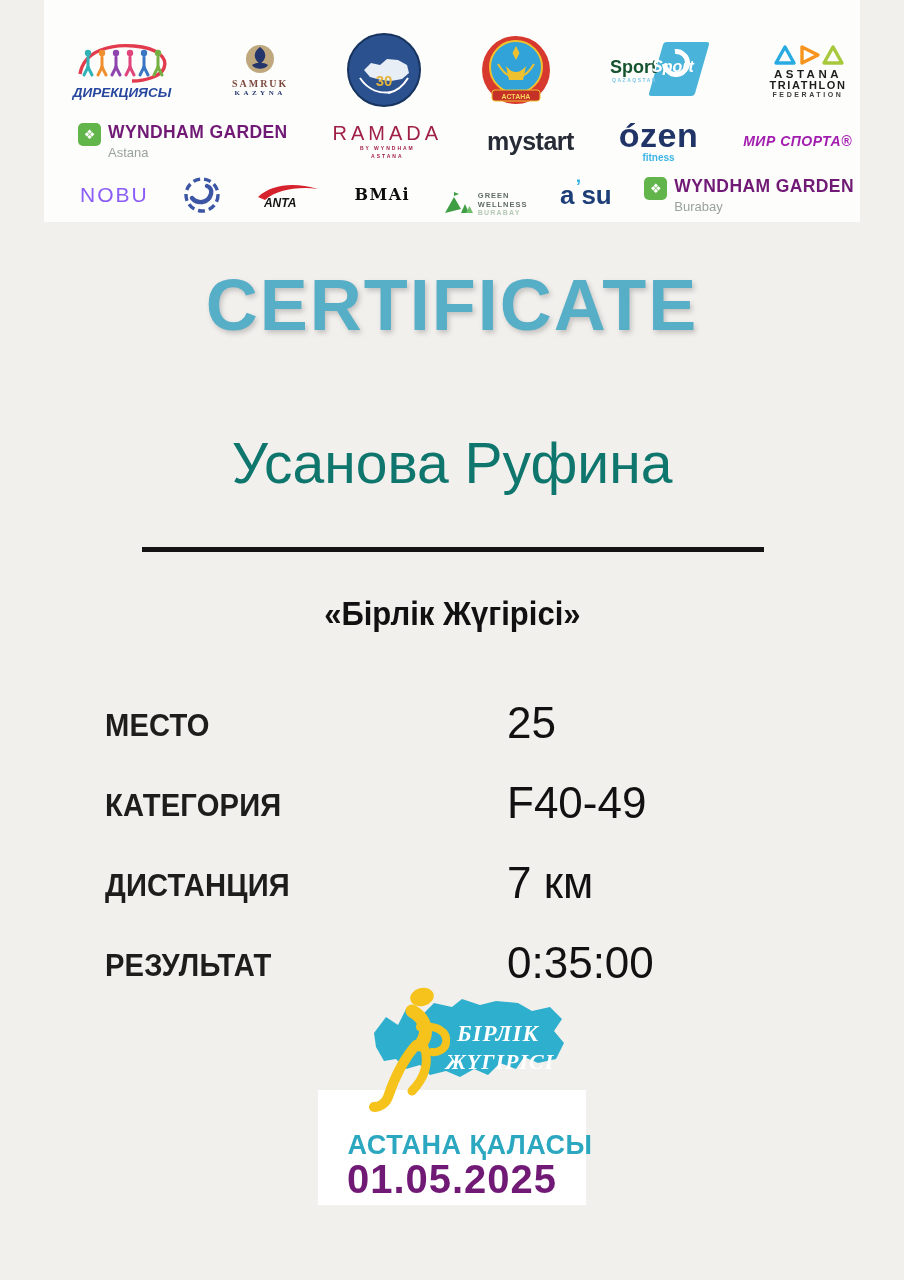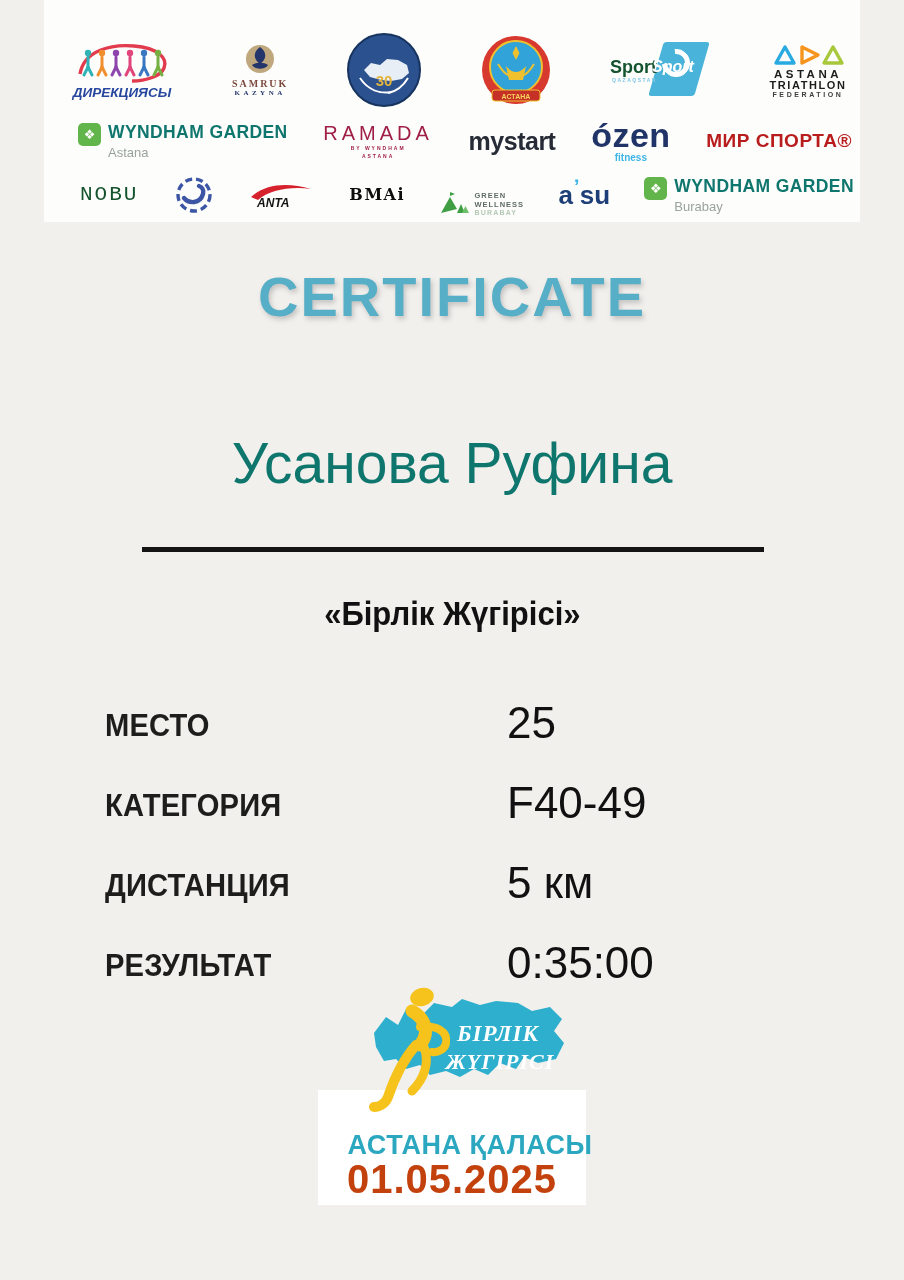--- a/index.html
+++ b/index.html
@@ -23,54 +23,54 @@
   .sq-sport{position:absolute;left:0;top:17px;color:#14532d;font-weight:800;font-size:18px;}
   .sq-qory{position:absolute;left:42px;top:18px;color:#fff;font-weight:800;font-style:italic;font-size:16px;z-index:2;}
   .sq-sub{position:absolute;left:2px;top:37px;font-size:5px;color:#7ec6e4;letter-spacing:1.5px;font-weight:700;}
   .tri-t1{color:#1d1d1d;font-size:11.5px;letter-spacing:3.5px;font-weight:700;margin-top:2px;}
   .tri-t2{color:#1d1d1d;font-size:11px;letter-spacing:1.6px;font-weight:700;}
   .tri-t3{color:#3c3c3c;font-size:7px;letter-spacing:2.6px;font-weight:600;}
 
   
   .wy{display:flex;align-items:flex-start;gap:7px;}
   .wy-icon{width:23px;height:23px;background:#62b54a;border-radius:5px;color:#fff;display:flex;align-items:center;justify-content:center;font-size:13px;margin-top:1px;}
-  .wy-name{color:#0f766e;font-size:17.5px;font-weight:700;letter-spacing:0.4px;white-space:nowrap;}
+  .wy-name{color:#701a75;font-size:17.5px;font-weight:700;letter-spacing:0.4px;white-space:nowrap;}
   .wy-sub{color:#9aa29d;font-size:13px;margin-top:2px;}
   .ramada-name{color:#a01f45;font-size:20px;letter-spacing:4px;font-weight:500;}
   .ramada-sub{color:#a01f45;font-size:5px;letter-spacing:2px;font-weight:700;margin-top:2px;}
   .mystart-name{color:#262b36;font-size:25px;font-weight:800;letter-spacing:-0.5px;}
   .ozen-name{color:#203468;font-size:34px;font-weight:800;letter-spacing:0.5px;}
   .ozen-sub{color:#3db4e5;font-size:10px;font-weight:700;margin-top:-1px;}
-  .mir-name{color:#b91c1c;font-size:19px;font-weight:900;letter-spacing:0.5px;}
-
-  
-  .nobu-name{color:#14532d;font-size:21px;letter-spacing:2px;font-family:Liberation Mono, monospace;}
+  .mir-name{color:#a21caf;font-size:14px;font-weight:900;letter-spacing:0.5px;font-style:italic;}
+
+  
+  .nobu-name{color:#8b5cf6;font-size:21px;letter-spacing:2px;font-family:Liberation Sans, sans-serif;}
   .anta-name{color:#141414;font-size:12px;font-weight:900;font-style:italic;margin-top:-4px;align-self:flex-start;margin-left:8px;}
   .bmai-name{color:#0d0d0d;font-size:16px;font-weight:800;letter-spacing:1.5px;font-family:"DejaVu Serif",serif;}
   .gw{display:flex;align-items:center;gap:5px;margin-top:16px;}
   .gw-t1,.gw-t2{color:#5f6b66;font-size:7.5px;font-weight:800;letter-spacing:1px;}
   .gw-t3{color:#b4c9b6;font-size:7px;font-weight:700;letter-spacing:1.2px;}
   .asu{display:flex;align-items:flex-start;color:#1d3e77;font-weight:800;font-size:26px;}
   .asu-drop{color:#3cb4e7;font-size:21px;margin:-6px 0 0 1px;}
 
   
-  .cert-title{left:0;right:0;top:264px;text-align:center;color:#57aec7;font-size:56px;font-weight:800;letter-spacing:2px;text-shadow:2px 3px 5px rgba(110,110,110,0.35);}
+  .cert-title{left:0;right:0;top:264px;text-align:center;color:#57aec7;font-size:72px;font-weight:800;letter-spacing:2px;text-shadow:2px 3px 5px rgba(110,110,110,0.35);}
   .recipient{left:0;right:0;top:430px;text-align:center;color:#0f766e;font-size:57px;font-weight:400;}
   .rule{left:142px;top:547px;width:622px;height:5px;background:#141414;}
   .event{left:0;right:0;top:595px;text-align:center;color:#111;font-size:33px;font-weight:800;}
   .event-inner{display:inline-block;transform:scaleX(0.94);}
   .results{left:105px;top:0;width:700px;height:0;}
   .res-row{position:absolute;left:0;width:700px;height:70px;}
   .res-label{position:absolute;left:0;top:10px;color:#1d1d1b;font-size:31px;font-weight:800;transform:scaleX(0.94);transform-origin:left center;letter-spacing:0.2px;}
   .res-value{position:absolute;left:402px;top:0;color:#111;font-size:44px;font-weight:400;}
 
   
   .wbox{left:318px;top:1090px;width:268px;height:115px;background:#fff;}
   .city{left:0;right:0;top:1130px;text-align:center;color:#2ba7c0;font-size:27px;font-weight:800;letter-spacing:0.5px;margin-left:36px;}
-  .date{left:0;right:0;top:1157px;text-align:center;color:#c2410c;font-size:40px;font-weight:800;letter-spacing:1px;}
+  .date{left:0;right:0;top:1157px;text-align:center;color:#701a75;font-size:40px;font-weight:800;letter-spacing:1px;}
 </style>
 </head>
 <body>
 
 <div class="page">
 
   <div class="abs band"></div>
 
   <div class="abs lrow row1">
 
@@ -267,21 +267,21 @@
     <div class="res-row" style="top:698px">
       <div class="res-label">МЕСТО</div>
       <div class="res-value">25</div>
     </div>
     <div class="res-row" style="top:778px">
       <div class="res-label">КАТЕГОРИЯ</div>
       <div class="res-value">F40-49</div>
     </div>
     <div class="res-row" style="top:858px">
       <div class="res-label">ДИСТАНЦИЯ</div>
-      <div class="res-value">5 км</div>
+      <div class="res-value">7 км</div>
     </div>
     <div class="res-row" style="top:938px">
       <div class="res-label">РЕЗУЛЬТАТ</div>
       <div class="res-value">0:35:00</div>
     </div>
   </div>
 
   <div class="abs wbox"></div>
 
   <svg class="abs" style="left:350px;top:985px" width="230" height="128" viewBox="0 0 230 128">

